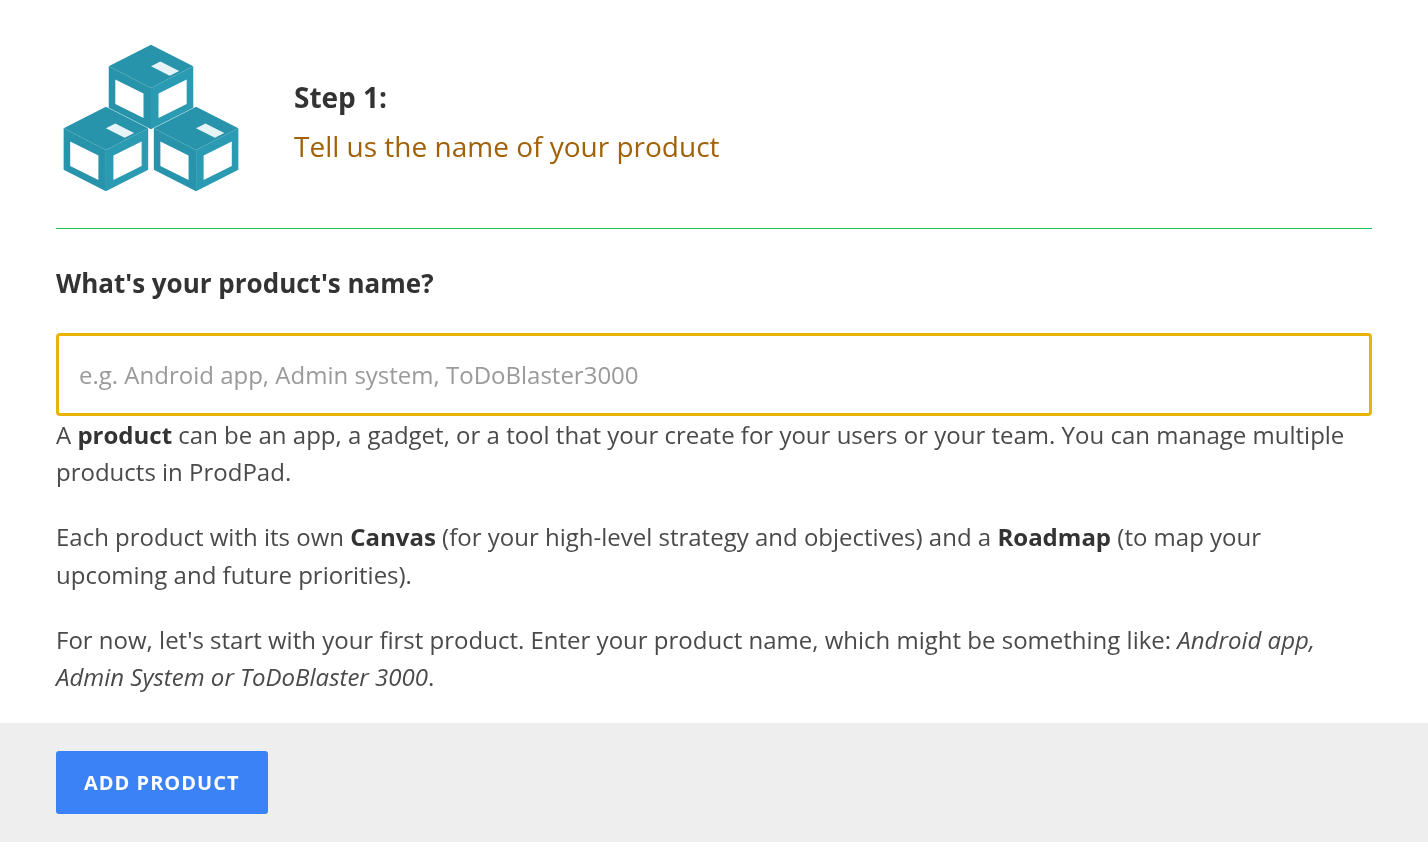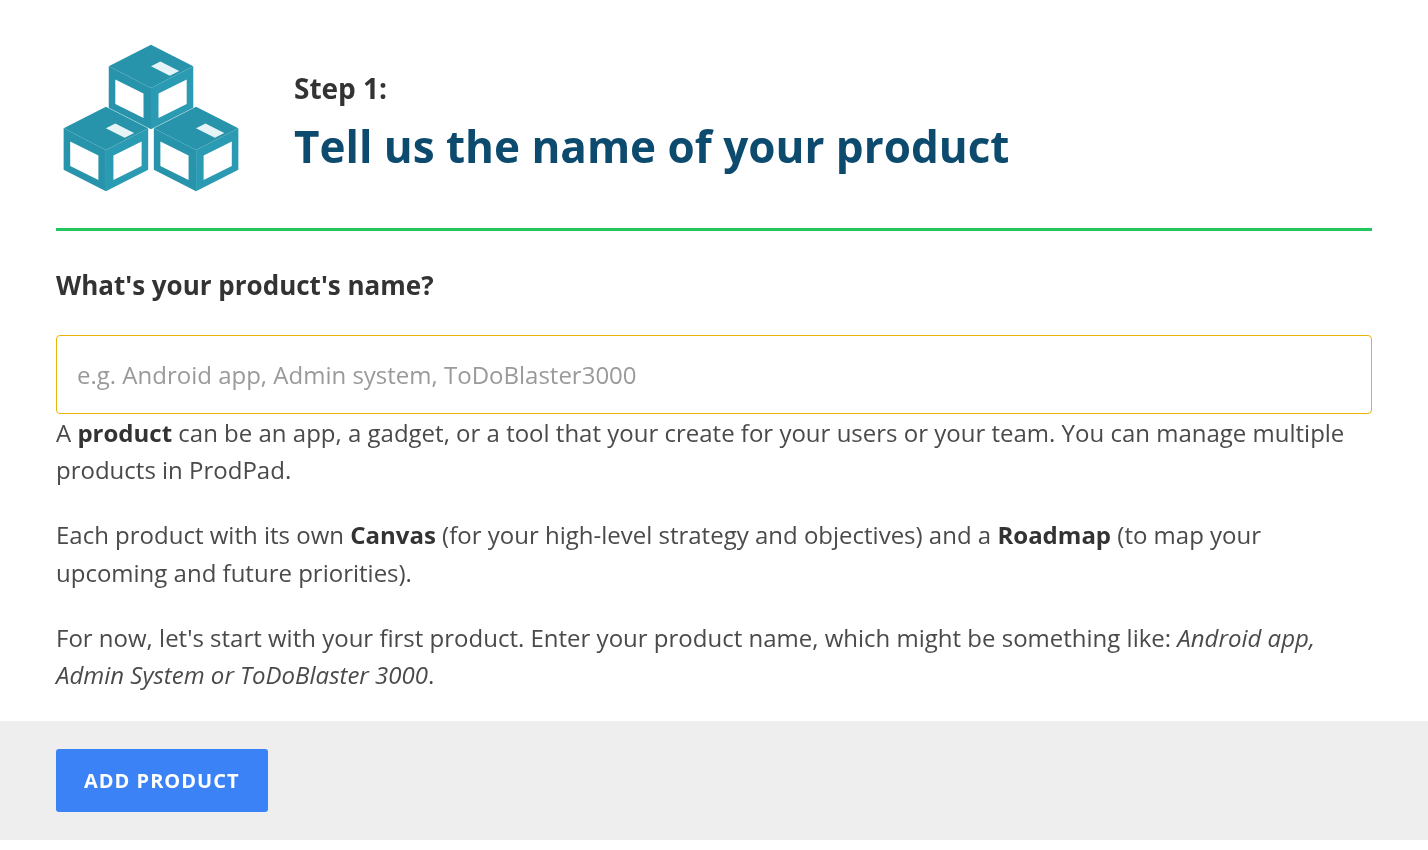--- a/index.html
+++ b/index.html
@@ -17,59 +17,59 @@
 
     .container {
       padding: 40px 56px 0 56px;
     }
 
     .header {
       display: flex;
       align-items: center;
       gap: 48px;
       padding-bottom: 28px;
-      border-bottom: 3px solid #22c55e;
+      border-bottom: 1px solid #22c55e;
       margin-bottom: 36px;
     }
 
     .icon-wrap {
       flex-shrink: 0;
     }
 
     .header-text {
       display: flex;
       flex-direction: column;
       gap: 14px;
     }
 
     .step-label {
       font-size: 28px;
       font-weight: 700;
       color: #333;
     }
 
     .step-title {
-      font-size: 44px;
-      font-weight: 700;
-      color: #0c4a6e;
+      font-size: 28px;
+      font-weight: 400;
+      color: #a16207;
       line-height: 1.15;
     }
 
     .field-label {
       font-size: 26px;
       font-weight: 700;
       color: #333;
       margin-bottom: 32px;
     }
 
     .text-input {
       width: 100%;
       font-size: 24px;
       padding: 22px 20px;
-      border: 1px solid #eab308;
+      border: 3px solid #eab308;
       border-radius: 4px;
       outline: none;
       color: #333;
       font-family: inherit;
     }
 
     .text-input::placeholder {
       color: #9a9a9a;
     }
 

